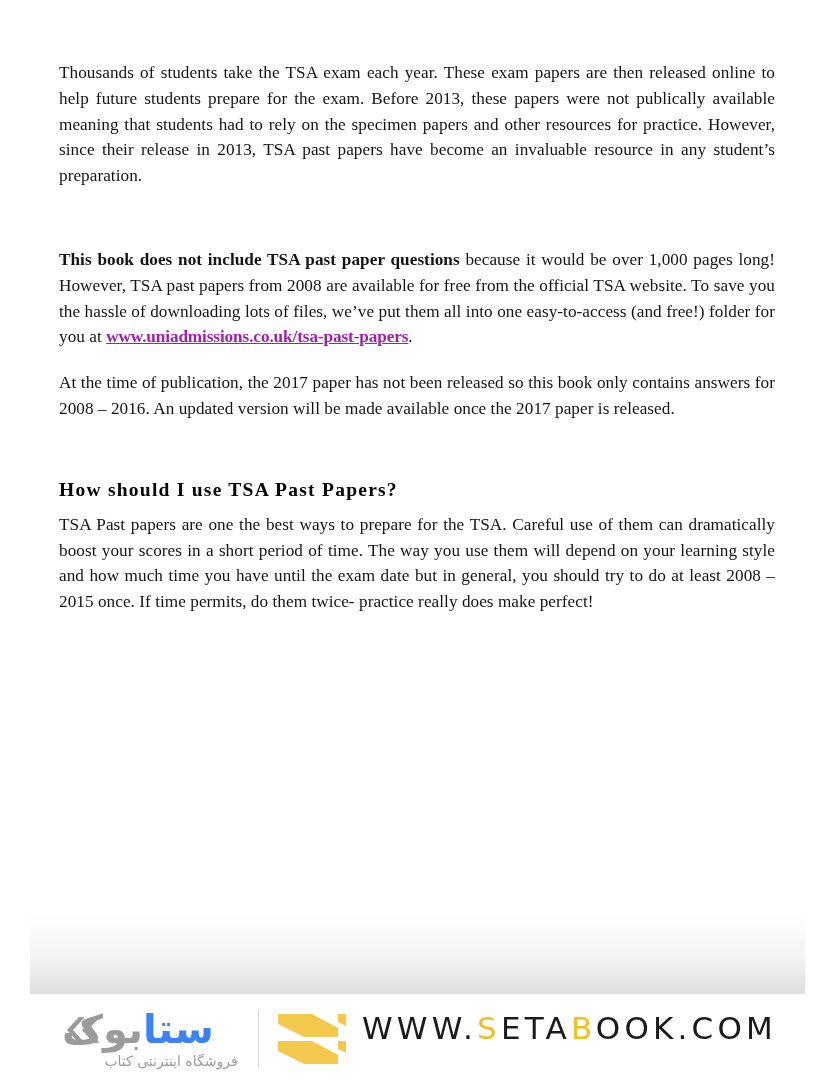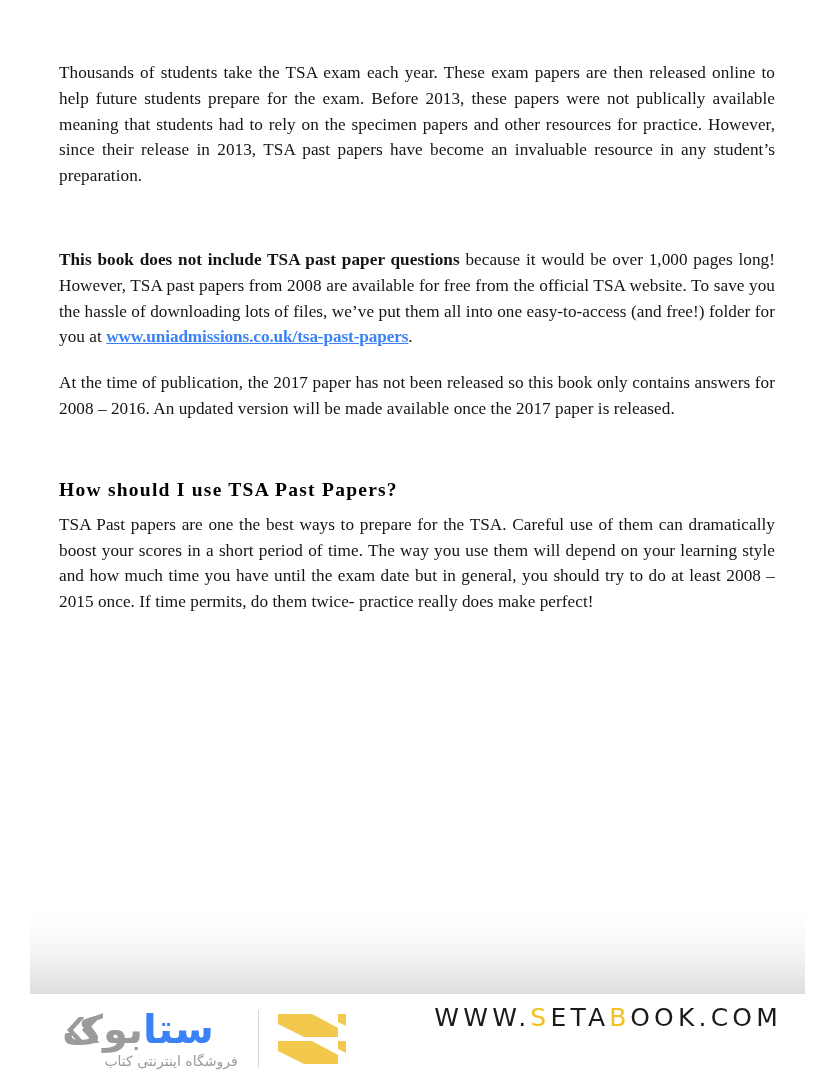--- a/index.html
+++ b/index.html
@@ -57,21 +57,21 @@
     line-height: 24px;
     font-family: "Liberation Serif", "DejaVu Serif", serif;
   }
 
   .b { font-weight: bold; font-family: Liberation Serif, serif; }
 
   a.url,
   .url {
     font-weight: bold;
     text-decoration: underline;
-    color: #3b82f6;
+    color: #a21caf;
     letter-spacing: -0.1px;
   }
 
   
   .footer-band {
     position: absolute;
     left: 30px;
     top: 908px;
     width: 775px;
     height: 86px;
@@ -176,28 +176,28 @@
     direction: rtl;
     font-family: "DejaVu Sans", sans-serif;
     font-size: 18.5px;
     line-height: 26px;
     color: #1b1b1b;
     white-space: nowrap;
     text-align: center;
   }
 
   .brand-url {
-    margin-top: 5px;
-    font-family: "DejaVu Sans", sans-serif;
-    font-size: 25px;
+    margin-top: 15px;
+    font-family: "DejaVu Sans", sans-serif;
+    font-size: 31px;
     line-height: 30px;
     letter-spacing: 4.2px;
     color: #1b1b1b;
     white-space: nowrap;
-    text-align: right;
+    text-align: left;
     font-weight: normal;
   }
   .brand-url .gold { color: #EFC01F; }
 </style>
 </head>
 <body>
 
 <div class="page">
 
   <div class="doc">

